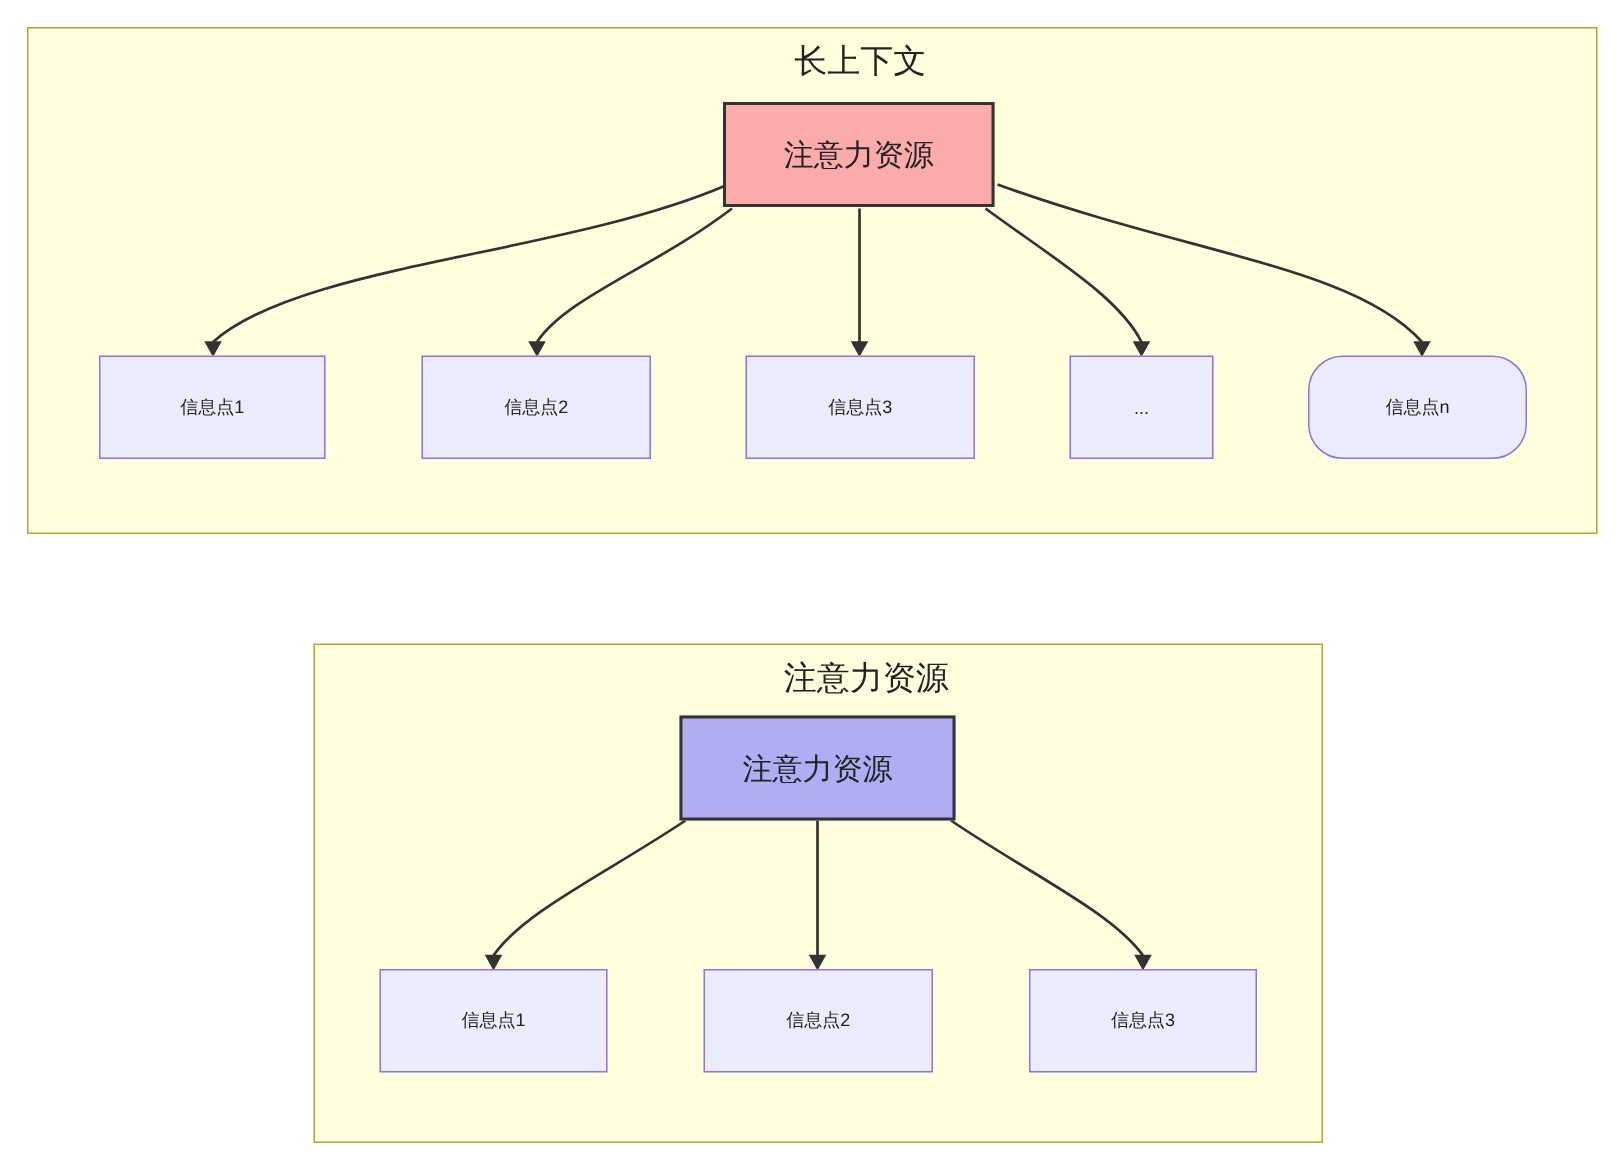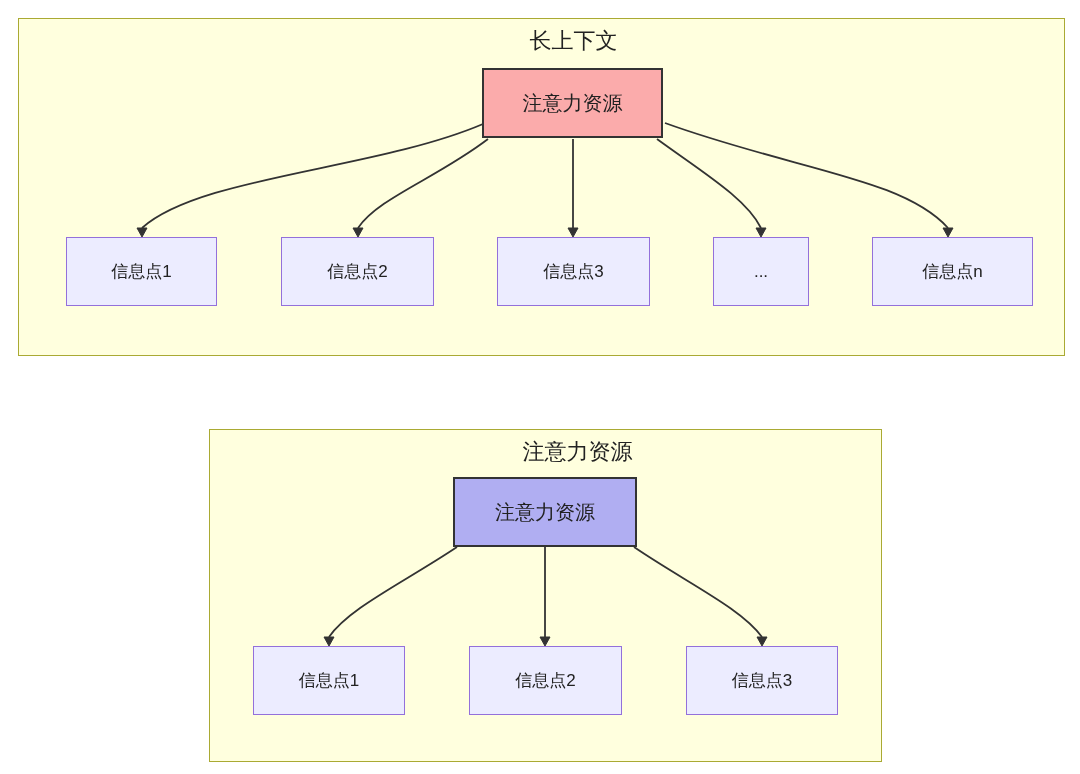--- a/index.html
+++ b/index.html
@@ -34,21 +34,21 @@
     color: var(--text, #222);
     margin-left: 32px;
   }
   .node {
     position: absolute;
     box-sizing: border-box;
     height: 69px;
     display: flex;
     align-items: center;
     justify-content: center;
-    font-size: 17px;
+    font-size: 12px;
     background: var(--node-fill, #ececff);
     border: 1.5px solid var(--node-border, #9370db);
     color: var(--text, #222);
     z-index: 3;
   }
   .attn {
     box-sizing: border-box;
     border: 2.5px solid var(--attn-border, #333);
     display: flex;
     align-items: center;
@@ -57,21 +57,21 @@
     position: absolute;
     z-index: 3;
   }
   .attn-long  { left: 482px; top: 68px;  width: 181px; height: 70px; background: var(--attn-long-fill, #fbabab); }
   .attn-short { left: 453px; top: 477px; width: 184px; height: 70px; background: var(--attn-short-fill, #b0aef2); }
   
   .n-l1 { left: 66px;  top: 237px; width: 151px; }
   .n-l2 { left: 281px; top: 237px; width: 153px; }
   .n-l3 { left: 497px; top: 237px; width: 153px; }
   .n-ld { left: 713px; top: 237px; width: 96px;  }
-  .n-ln { left: 872px; top: 237px; width: 161px; }
+  .n-ln { left: 872px; top: 237px; width: 146px; border-radius: 23px; }
   
   .n-s1 { left: 253px; top: 646px; width: 152px; }
   .n-s2 { left: 469px; top: 646px; width: 153px; }
   .n-s3 { left: 686px; top: 646px; width: 152px; }
   svg.edges {
     position: absolute;
     left: 0; top: 0;
     width: 1080px;
     height: 774px;
     z-index: 2;

